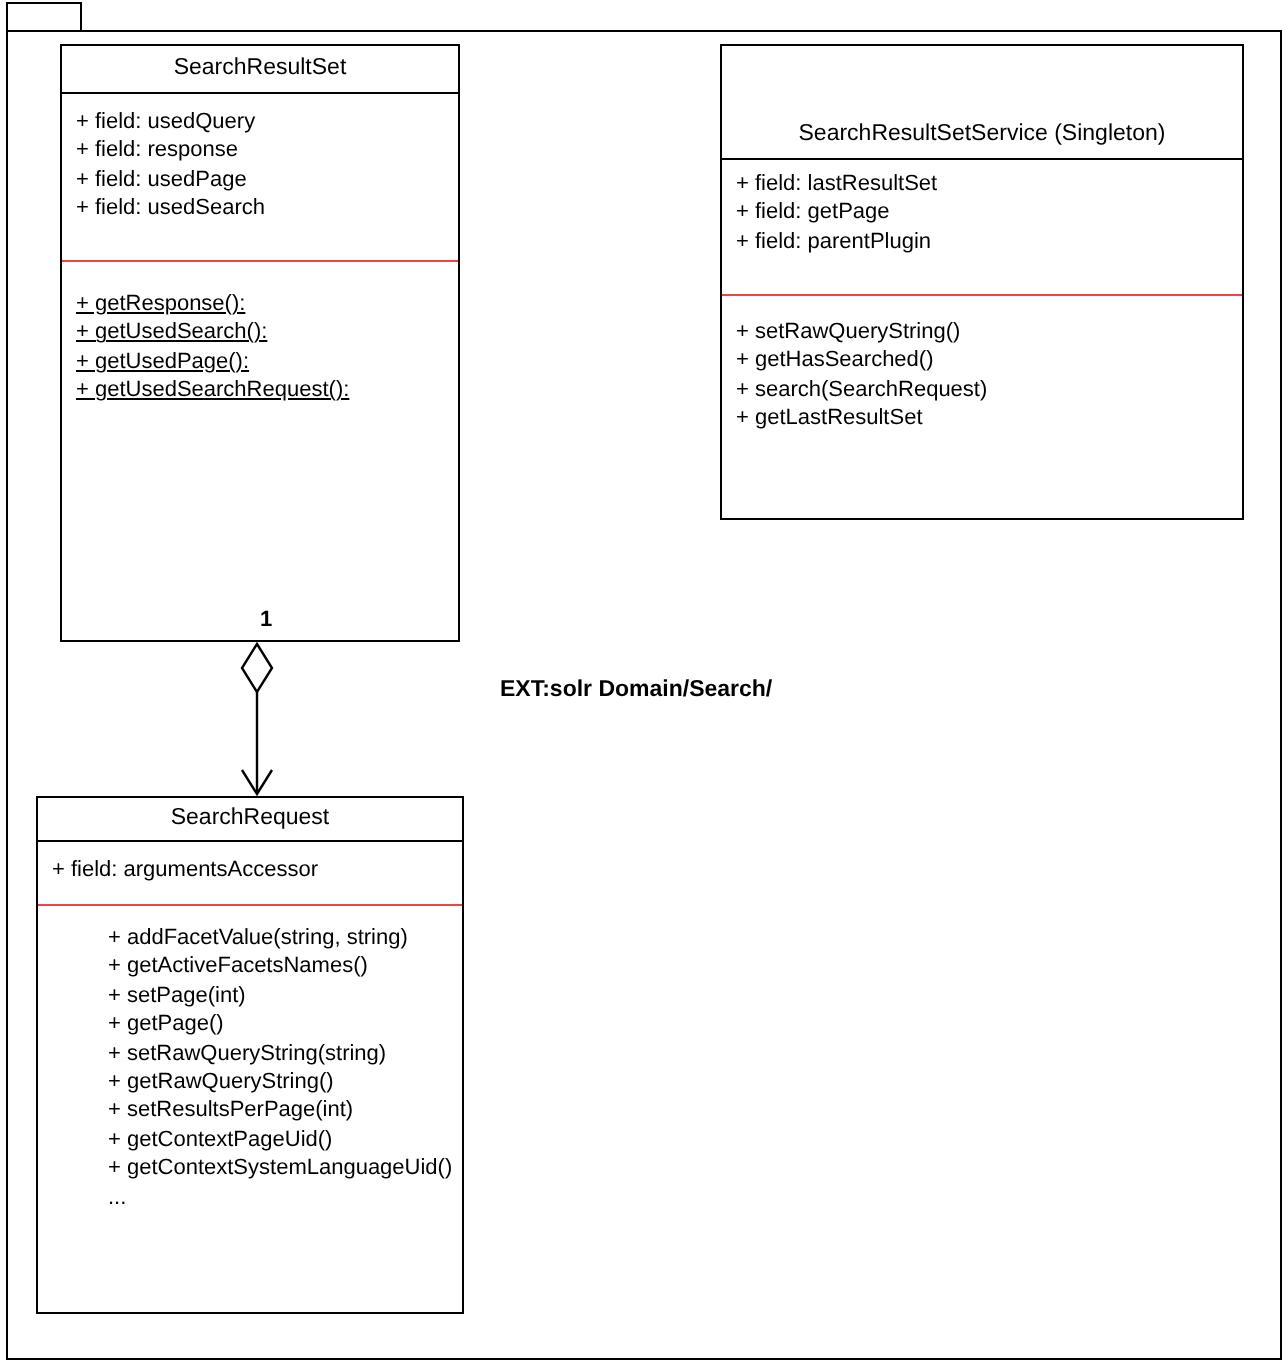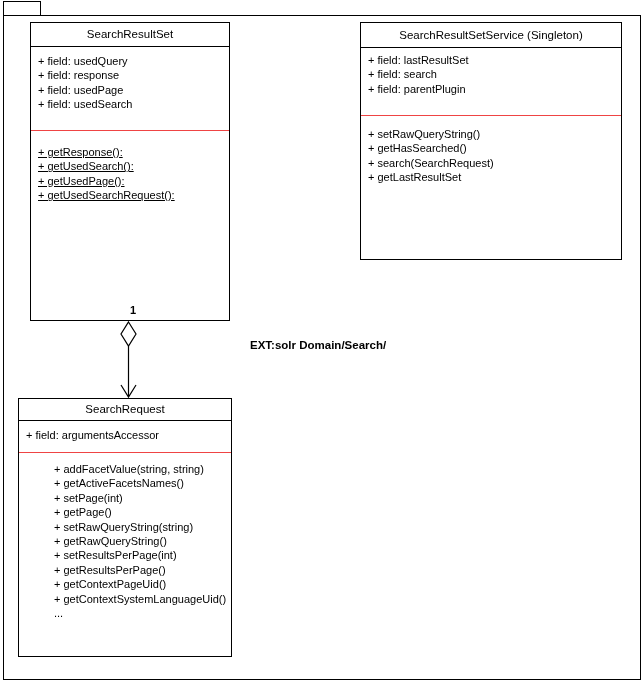--- a/index.html
+++ b/index.html
@@ -48,21 +48,21 @@
   .uml-methods { flex: 1 1 auto; }
   .uml-fields, .uml-methods { padding-left: 7px; padding-right: 3px; }
   .member { line-height: 14.4px; white-space: nowrap; }
 
   #class-search-result-set { left: 30px; top: 22px; width: 200px; height: 299px; }
   #class-search-result-set .uml-title   { height: 24px; line-height: 23px; }
   #class-search-result-set .uml-fields  { height: 84px; padding-top: 7px; }
   #class-search-result-set .uml-methods { padding-top: 14px; text-decoration: underline; }
 
   #class-search-result-set-service { left: 360px; top: 22px; width: 262px; height: 238px; }
-  #class-search-result-set-service .uml-title   { height: 25px; line-height: 24px; }
+  #class-search-result-set-service .uml-title   { height: 25px; line-height: 24px; margin-top: 32px; }
   #class-search-result-set-service .uml-fields  { height: 68px; padding-top: 5px; }
   #class-search-result-set-service .uml-methods { padding-top: 11px; }
 
   #class-search-request { left: 18px; top: 398px; width: 214px; height: 259px; }
   #class-search-request .uml-title   { height: 22px; line-height: 21px; }
   #class-search-request .uml-fields  { height: 32px; padding-top: 7px; }
   #class-search-request .uml-methods { padding-top: 9px; margin-left: 28px; }
 
   .connector-layer {
     position: absolute;
@@ -103,21 +103,21 @@
       <div class="member">+ getUsedSearch():</div>
       <div class="member">+ getUsedPage():</div>
       <div class="member">+ getUsedSearchRequest():</div>
     </div>
 </div>
 
 <div class="uml-class" id="class-search-result-set-service">
   <div class="uml-title">SearchResultSetService (Singleton)</div>
   <div class="uml-fields">
       <div class="member">+ field: lastResultSet</div>
-      <div class="member">+ field: search</div>
+      <div class="member">+ field: getPage</div>
       <div class="member">+ field: parentPlugin</div>
     </div>
   <div class="uml-methods">
       <div class="member">+ setRawQueryString()</div>
       <div class="member">+ getHasSearched()</div>
       <div class="member">+ search(SearchRequest)</div>
       <div class="member">+ getLastResultSet</div>
     </div>
 </div>
 
@@ -127,21 +127,20 @@
       <div class="member">+ field: argumentsAccessor</div>
     </div>
   <div class="uml-methods">
       <div class="member">+ addFacetValue(string, string)</div>
       <div class="member">+ getActiveFacetsNames()</div>
       <div class="member">+ setPage(int)</div>
       <div class="member">+ getPage()</div>
       <div class="member">+ setRawQueryString(string)</div>
       <div class="member">+ getRawQueryString()</div>
       <div class="member">+ setResultsPerPage(int)</div>
-      <div class="member">+ getResultsPerPage()</div>
       <div class="member">+ getContextPageUid()</div>
       <div class="member">+ getContextSystemLanguageUid()</div>
       <div class="member">...</div>
     </div>
 </div>
 
 <svg class="connector-layer" viewBox="0 0 643 683" xmlns="http://www.w3.org/2000/svg">
   <polygon points="128.5,322 136,334 128.5,346 121,334" fill="#ffffff" stroke="#000000" stroke-width="1.2"></polygon>
   <line x1="128.5" y1="346" x2="128.5" y2="396" stroke="#000000" stroke-width="1.2"></line>
   <polyline points="121,385 128.5,397 136,385" fill="none" stroke="#000000" stroke-width="1.2"></polyline>

